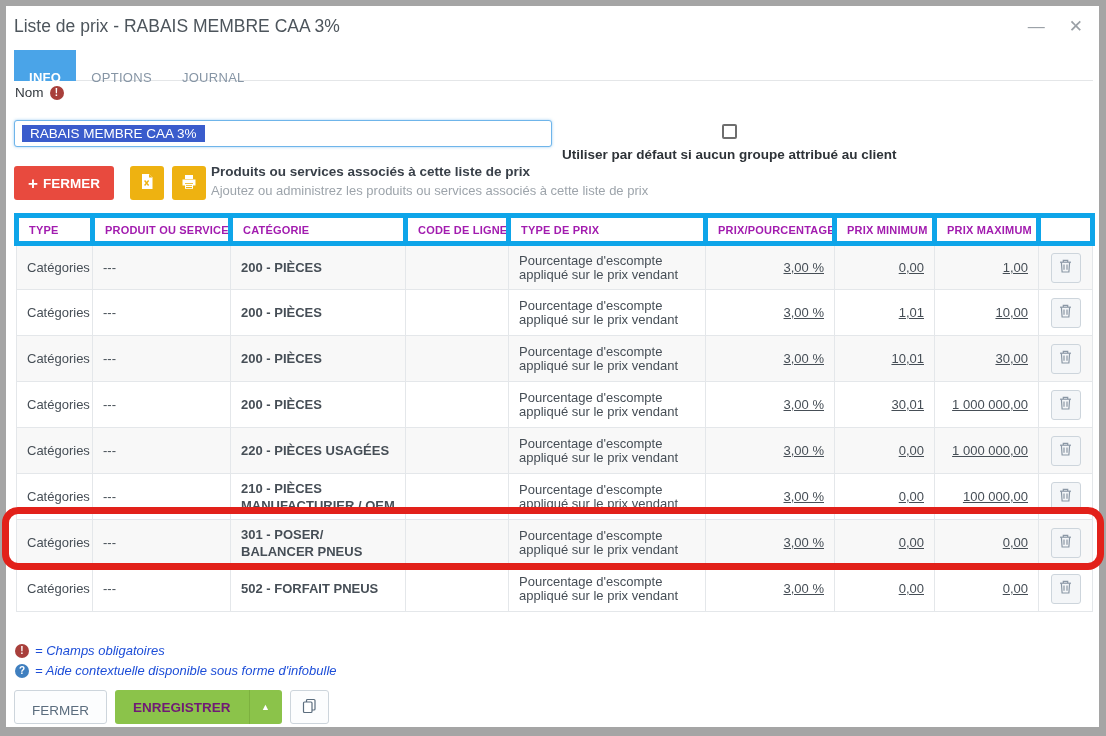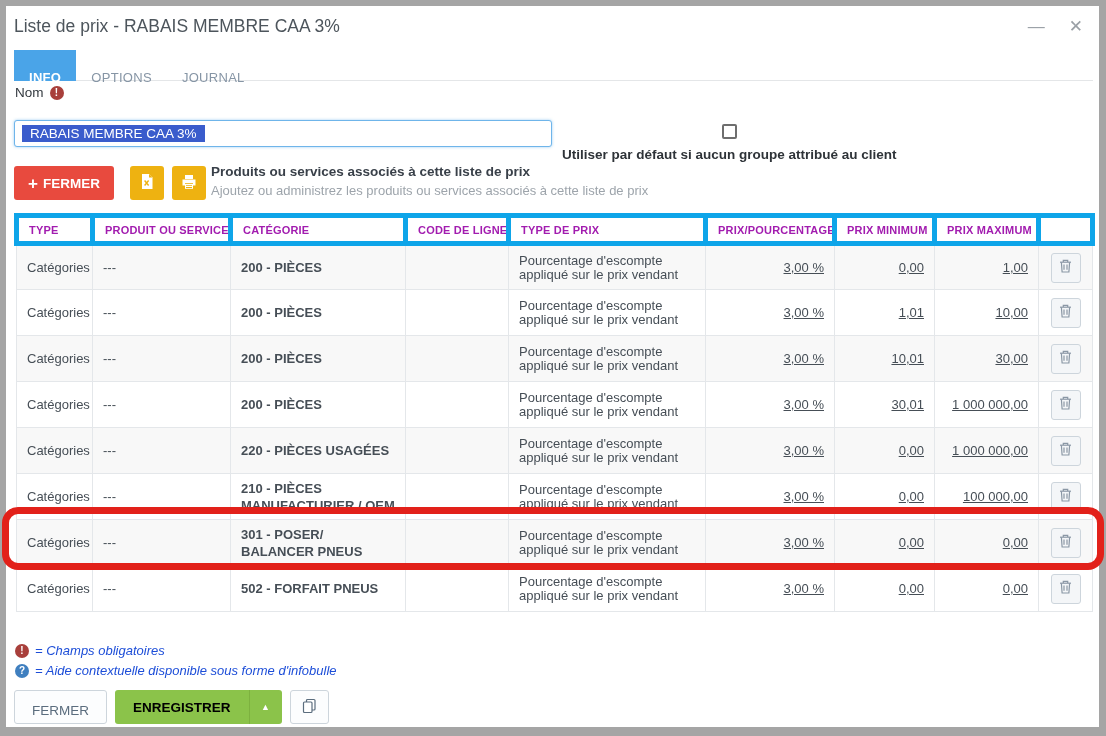--- a/index.html
+++ b/index.html
@@ -63,21 +63,21 @@
   
   .legend { position:absolute; left:9px; top:637px; }
   .legend-row { display:flex; align-items:center; gap:6px; margin-bottom:5px; }
   .legend-row .txt { font-size:13px; font-style:italic; color:#1d4ed8; }
 
   
   .footer { position:absolute; left:8px; top:684px; display:flex; align-items:center; gap:8px; }
   .btn-fermer { height:34px; padding:12px 17px; background:#fcfdfe; border:1px solid #cdd5dc; border-radius:3px;
       color:#5b6d7e; font-size:13.5px; font-family:inherit; }
   .btn-save-group { display:flex; height:34px; border-radius:3px; overflow:hidden; }
-  .btn-save { height:34px; padding:0 18px; background:#8bc34a; border:none; color:#000000; font-weight:700; font-size:13.5px; font-family:inherit; }
+  .btn-save { height:34px; padding:0 18px; background:#8bc34a; border:none; color:#701a75; font-weight:700; font-size:13.5px; font-family:inherit; }
   .btn-save-arrow { width:33px; background:#8bc34a; border:none; border-left:1px solid #7db13f; color:#fff; font-size:9px; }
   .btn-copy { width:39px; height:34px; background:#fcfdfe; border:1px solid #cdd5dc; border-radius:3px;
       display:inline-flex; align-items:center; justify-content:center; }
 </style>
 </head>
 <body>
 
 <div class="dialog">
 
   <div class="title">Liste de prix - RABAIS MEMBRE CAA 3%</div>

